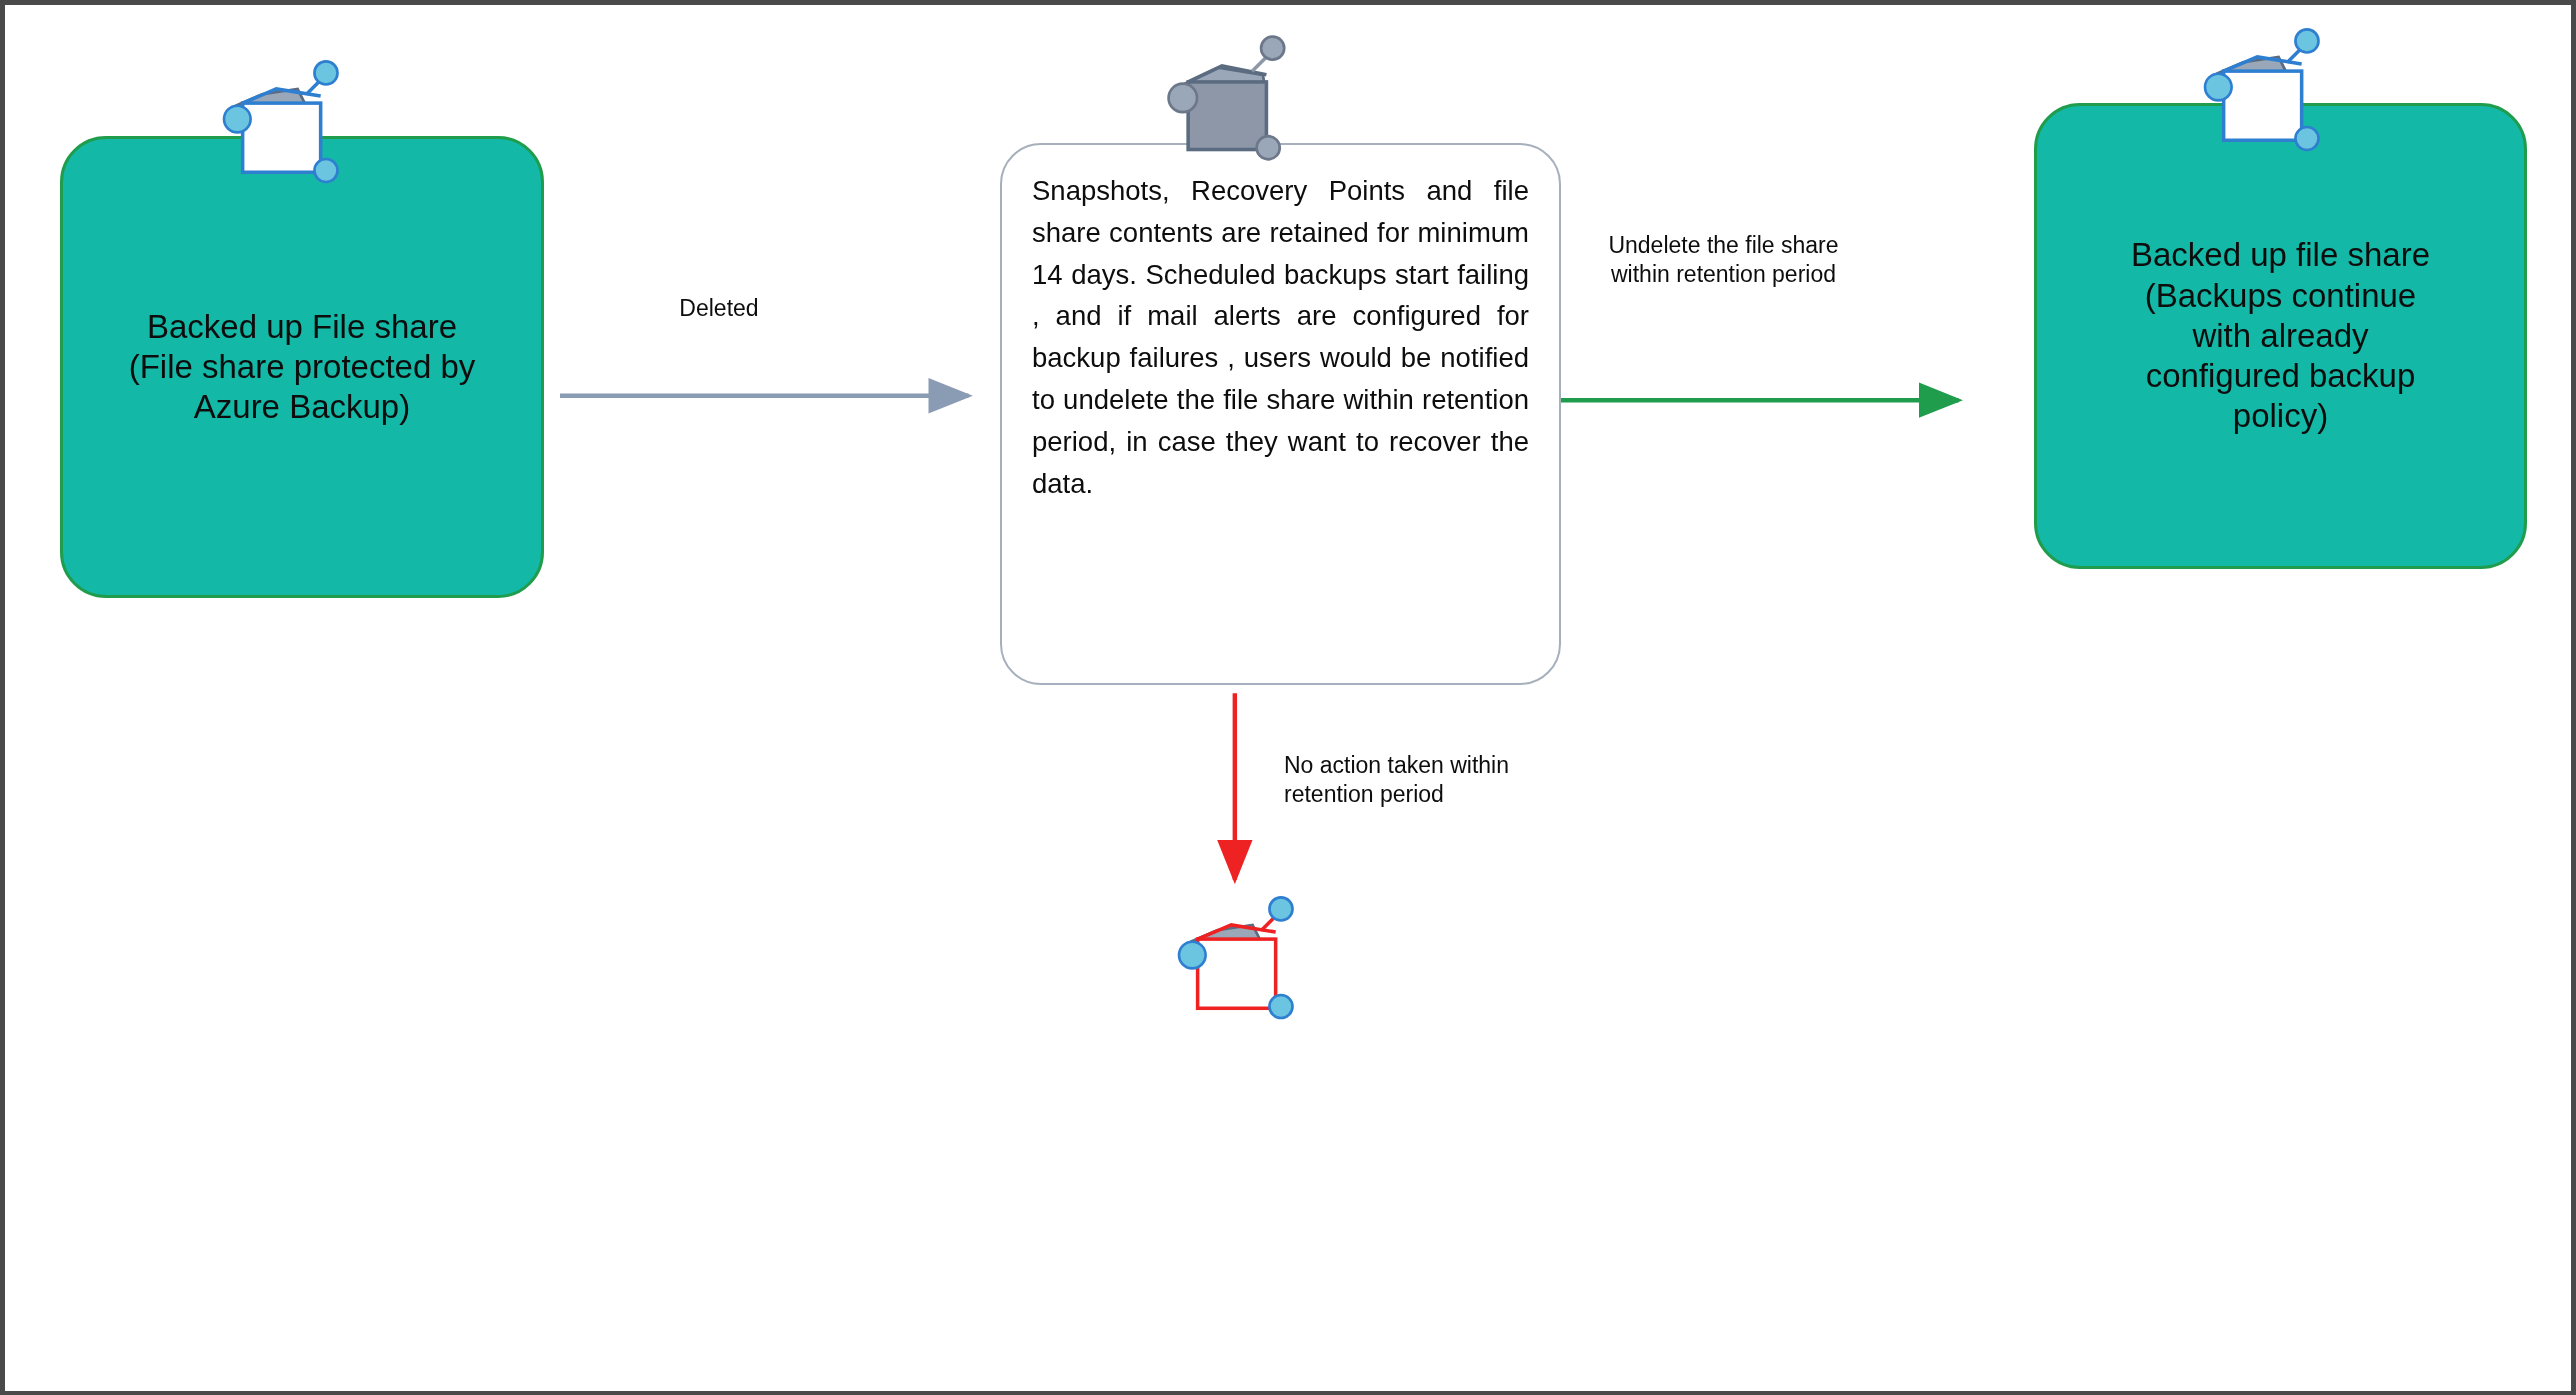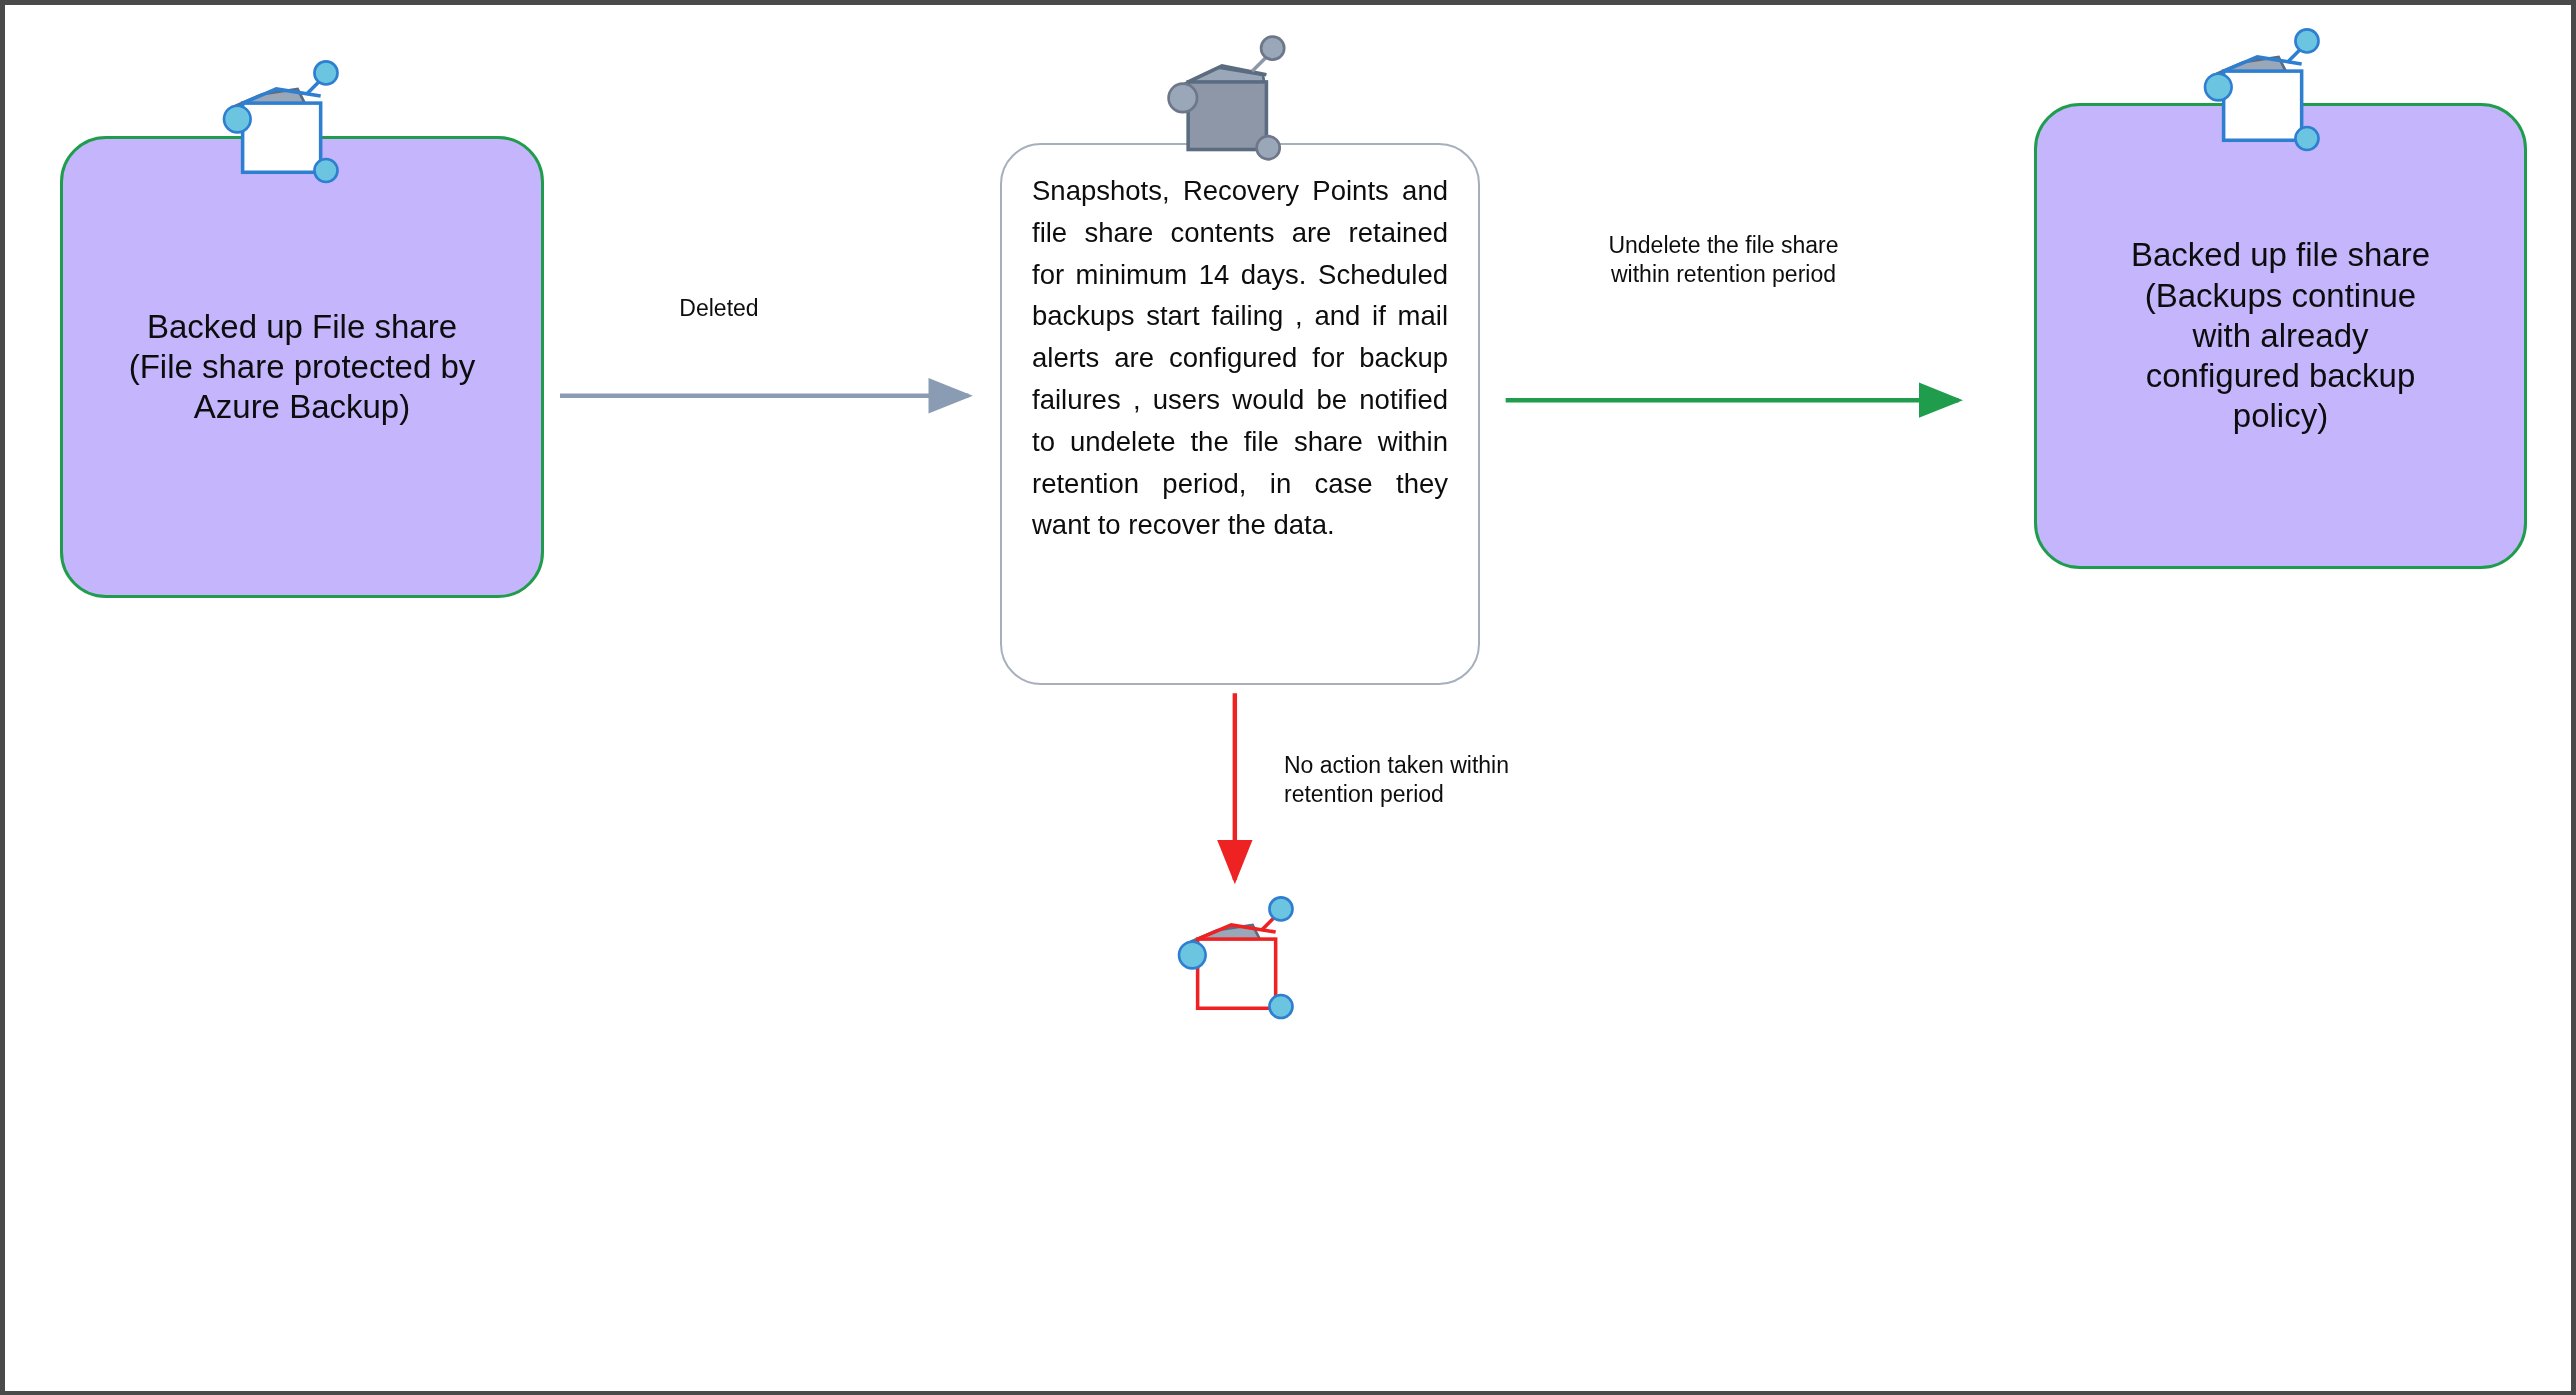--- a/index.html
+++ b/index.html
@@ -23,21 +23,21 @@
     position: absolute;
     box-sizing: border-box;
     display: flex;
     align-items: center;
     justify-content: center;
     text-align: center;
   }
   .node-green {
     border: 3.6px solid #1f9d4d;
     border-radius: 46px;
-    background: #c4b5fd;
+    background: #14b8a6;
   }
   .node-gray {
     border: 2.7px solid #a6b0bd;
     border-radius: 41px;
     background: #ffffff;
   }
   .node-red {
     border: 3.6px solid #ee2222;
     border-radius: 46px;
     background: #ffffff;
@@ -112,21 +112,21 @@
       <path d="M58 52 L96 36 L146 44" fill="none" stroke="#2f7fd1" stroke-width="4"></path>
       <line x1="130" y1="42" x2="150" y2="22" stroke="#2f7fd1" stroke-width="4"></line>
       <circle cx="152" cy="18" r="13" fill="#6cc5e0" stroke="#2f7fd1" stroke-width="3"></circle>
       <circle cx="52" cy="70" r="15" fill="#6cc5e0" stroke="#2f7fd1" stroke-width="3"></circle>
       <circle cx="152" cy="128" r="13" fill="#6cc5e0" stroke="#2f7fd1" stroke-width="3"></circle>
     </svg>
   </div>
 
   <div class="edge-label" style="left:581px; top:289px; width:266px;">Deleted</div>
 
-  <div class="node node-gray" style="left:995px; top:138px; width:480px; height:542px; align-items:flex-start; padding-top:25px;">
+  <div class="node node-gray" style="left:995px; top:138px; width:561px; height:542px; align-items:flex-start; padding-top:25px;">
     <div class="node-label-justified">Snapshots, Recovery Points and file share contents are retained for minimum 14 days. Scheduled backups start failing , and if mail alerts are configured for backup failures , users would be notified to undelete the file share within retention period, in case they want to  recover the data.</div>
   </div>
   <div class="icon" style="left:1128px; top:27px; width:169px; height:147px;">
     <svg viewBox="0 0 190 165" width="169" height="147">
       <path d="M58 58 L96 40 L146 48 L150 70 L140 80" fill="#9aa7b8" stroke="#5b6b80" stroke-width="3"></path>
       <rect x="62" y="56" width="88" height="76" fill="#8d97a8" stroke="#5b6b80" stroke-width="4"></rect>
       <path d="M62 56 L100 38 L150 48" fill="none" stroke="#5b6b80" stroke-width="4"></path>
       <line x1="134" y1="44" x2="154" y2="24" stroke="#8d97a8" stroke-width="4"></line>
       <circle cx="157" cy="18" r="13" fill="#9aa7b8" stroke="#6c788a" stroke-width="3"></circle>
       <circle cx="56" cy="74" r="16" fill="#9aa7b8" stroke="#6c788a" stroke-width="3"></circle>

